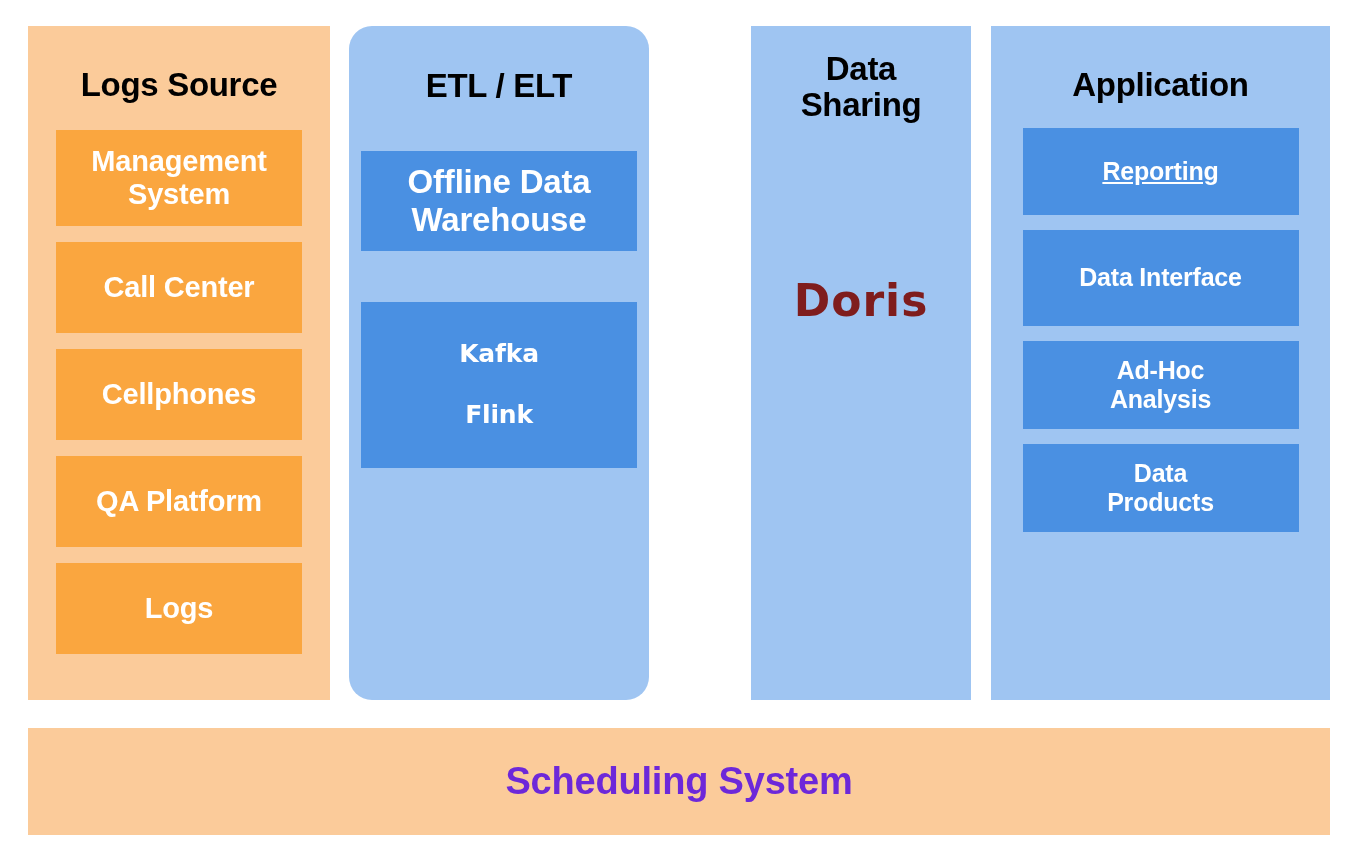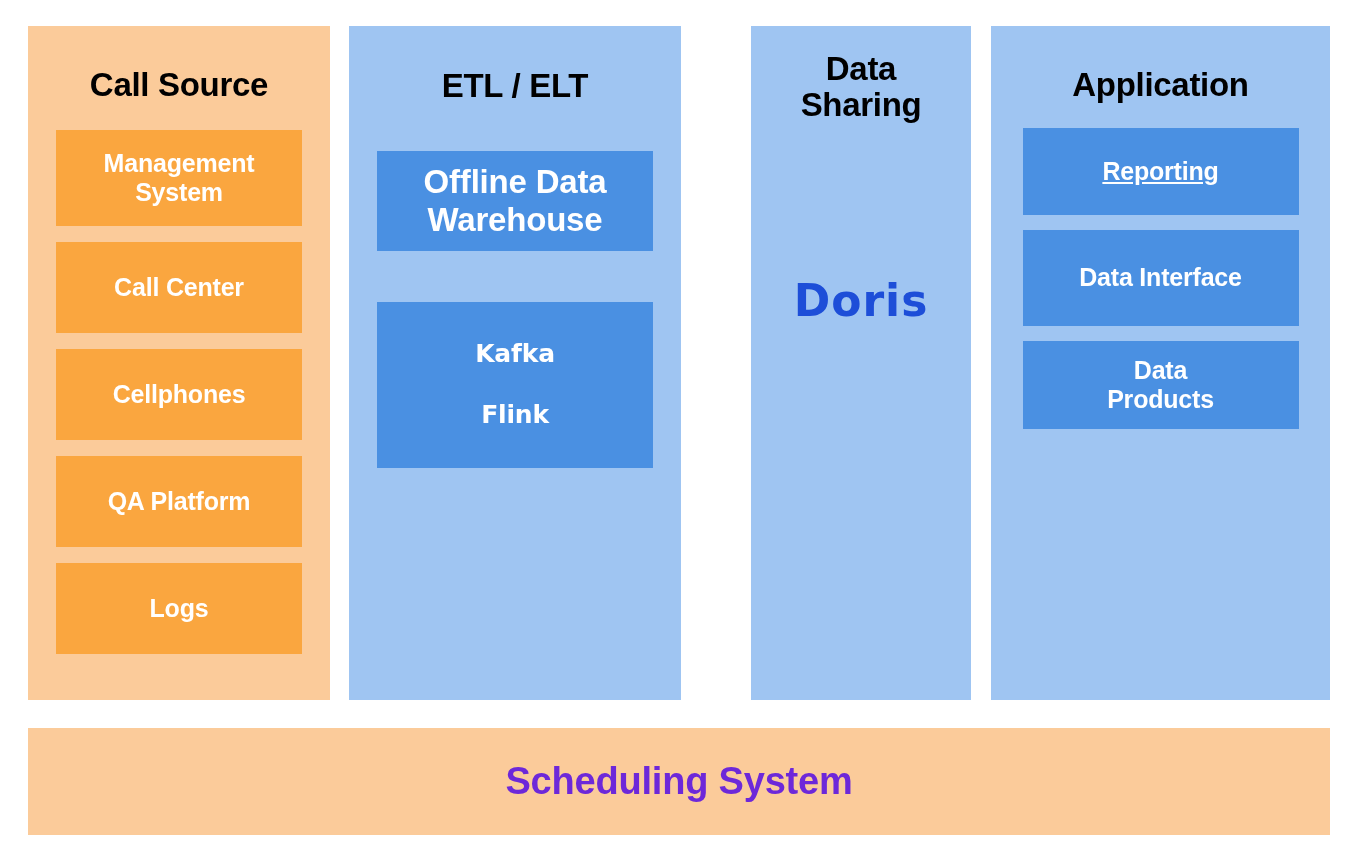--- a/index.html
+++ b/index.html
@@ -58,31 +58,32 @@
     width: 302px; height: 674px;
     background: #fbcb9a;
   }
   #col-data-source .col-heading {
     font-size: 33px;
     margin-top: 41px;
   }
   #col-data-source .node-box {
     background: #faa63f;
     width: 246px;
-    font-size: 25px;
+    font-size: 29px;
   }
   #ds-boxes { margin-top: 27px; display: flex; flex-direction: column; gap: 16px; }
   #ds-boxes .node-box.tall { height: 96px; }
   #ds-boxes .node-box.short { height: 91px; }
 
   
   #col-etl {
     left: 349px; top: 26px;
-    width: 332px; height: 674px;
+    width: 300px; height: 674px;
     background: #9fc5f2;
+    border-radius: 23px;
   }
   #col-etl .col-heading {
     font-size: 33px;
     margin-top: 42px;
   }
   #box-offline-dw {
     background: #4a90e2;
     width: 276px; height: 100px;
     margin-top: 47px;
     font-size: 33px;
@@ -104,21 +105,21 @@
     left: 751px; top: 26px;
     width: 220px; height: 674px;
     background: #9fc5f2;
   }
   #col-data-sharing .col-heading {
     font-size: 33px;
     margin-top: 25px;
   }
   #doris-label {
     margin-top: 153px;
-    color: #1d4ed8;
+    color: #7f1d1d;
     font-family: "DejaVu Sans", sans-serif;
     font-weight: bold;
     font-size: 44px;
     letter-spacing: 1px;
   }
 
   
   #col-application {
     left: 991px; top: 26px;
     width: 339px; height: 674px;
@@ -153,21 +154,21 @@
     font-size: 38px;
     letter-spacing: -0.2px;
   }
 </style>
 </head>
 <body>
 
 <div id="diagram">
 
   <div class="column" id="col-data-source">
-    <div class="col-heading">Call Source</div>
+    <div class="col-heading">Logs Source</div>
     <div id="ds-boxes">
       <div class="node-box tall">Management
 System</div>
       <div class="node-box short">Call Center</div>
       <div class="node-box short">Cellphones</div>
       <div class="node-box short">QA Platform</div>
       <div class="node-box short">Logs</div>
     </div>
   </div>
 
@@ -185,20 +186,22 @@
     <div class="col-heading">Data
 Sharing</div>
     <div id="doris-label">Doris</div>
   </div>
 
   <div class="column" id="col-application">
     <div class="col-heading">Application</div>
     <div id="app-boxes">
       <div class="node-box b1">Reporting</div>
       <div class="node-box b2">Data Interface</div>
+      <div class="node-box b3">Ad-Hoc
+Analysis</div>
       <div class="node-box b4">Data
 Products</div>
     </div>
   </div>
 
   <div id="bar-scheduling">Scheduling System</div>
 
 </div>
 
 </body></html>

